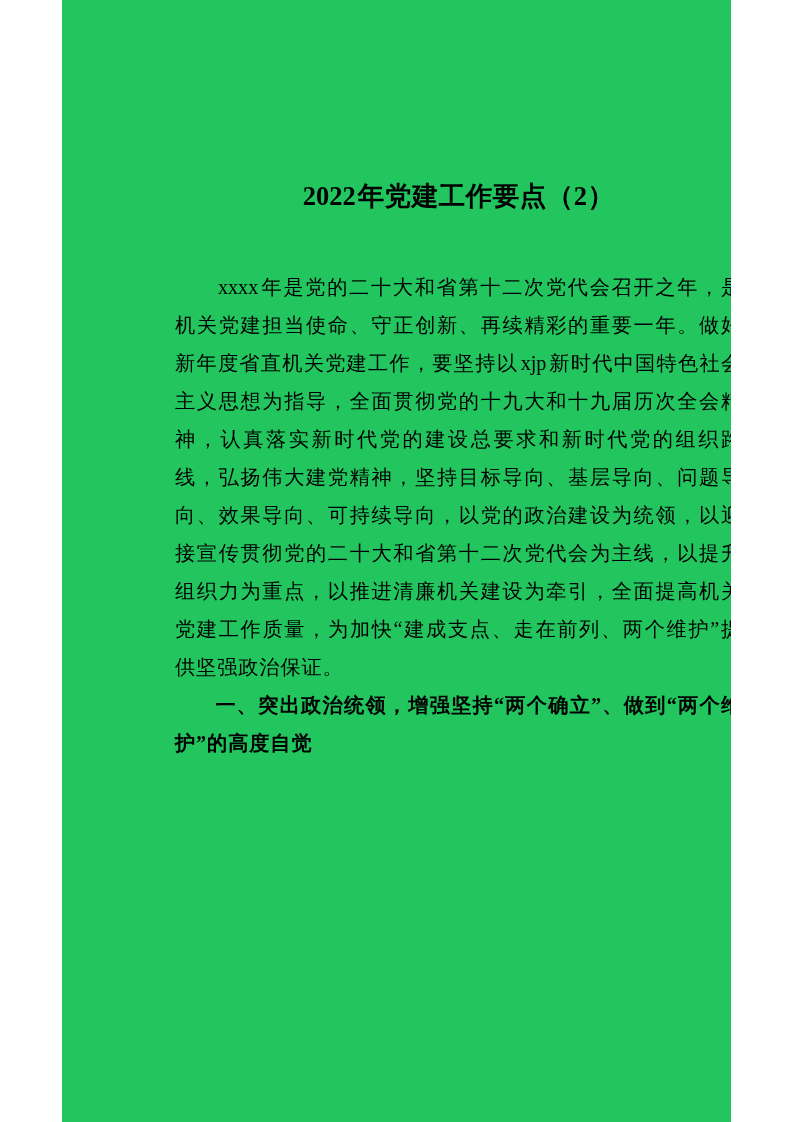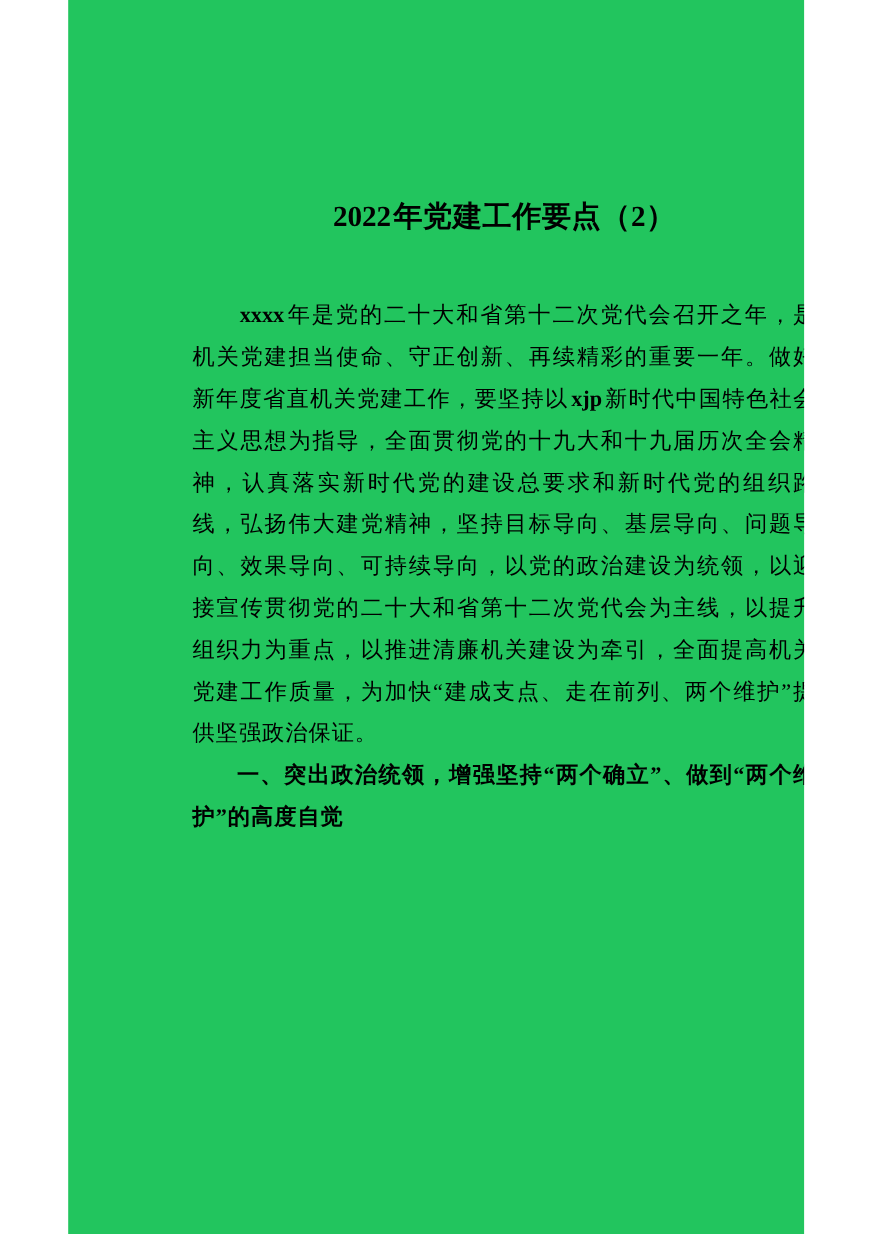--- a/index.html
+++ b/index.html
@@ -73,21 +73,21 @@
     text-justify: inter-ideograph;
     text-indent: 40.4px;
     margin: 0;
     letter-spacing: 0.9px;
     word-break: break-all;
   }
 
   
   .latin {
     font-family: "Liberation Serif", "DejaVu Serif", serif;
-    font-weight: bold;
+    font-weight: normal;
     letter-spacing: 0;
     padding: 0 2.5px;
   }
 </style>
 </head>
 <body>
 
 <div class="page">
 
   <div class="content">

